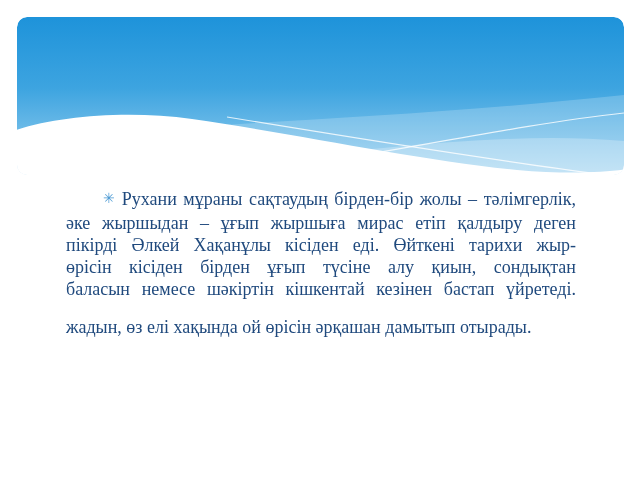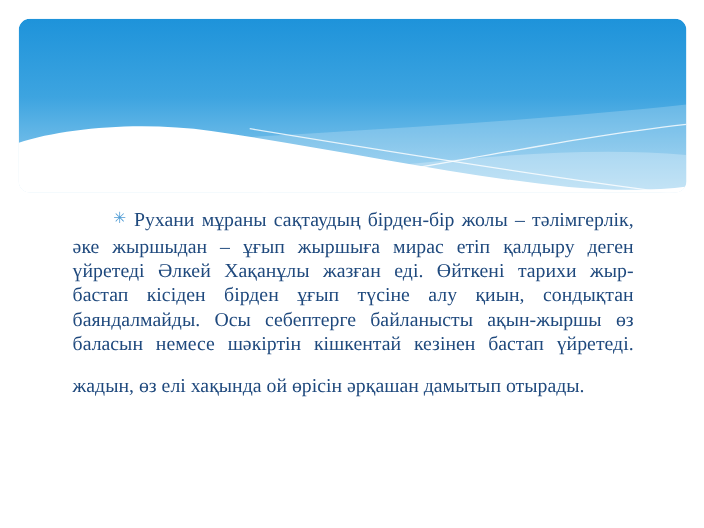--- a/index.html
+++ b/index.html
@@ -77,20 +77,19 @@
       <path d="M210,100 C380,128 520,150 607,160" fill="none" stroke="#ffffff" stroke-opacity="0.8" stroke-width="1.2"></path>
       <path d="M-4,114 C40,99 110,93 175,102 C280,117 400,143 500,153 C545,157 585,156 611,152 L611,172 L-4,172 Z" fill="#ffffff"></path>
     </g>
   </svg>
 
   <div class="body-paragraph">
     <div class="text-line first">
       <span class="bullet">✳</span><span>Рухани мұраны сақтаудың бірден-бір жолы – тәлімгерлік,</span>
     </div>
     <div class="text-line">әке жыршыдан – ұғып жыршыға мирас етіп қалдыру деген</div>
-    <div class="text-line">үйретеді Әлкей Хақанұлы жазған еді. Өйткені тарихи жыр-</div>
-    <div class="text-line">бастап кісіден бірден ұғып түсіне алу қиын, сондықтан</div>
-    <div class="text-line">баяндалмайды. Осы себептерге байланысты ақын-жыршы өз</div>
+    <div class="text-line">пікірді Әлкей Хақанұлы кісіден еді. Өйткені тарихи жыр-</div>
+    <div class="text-line">өрісін кісіден бірден ұғып түсіне алу қиын, сондықтан</div>
     <div class="text-line">баласын немесе шәкіртін кішкентай кезінен бастап үйретеді.</div>
     <div class="text-line last">жадын, өз елі хақында ой өрісін әрқашан дамытып отырады.</div>
   </div>
 
 </div>
 
 </body></html>

